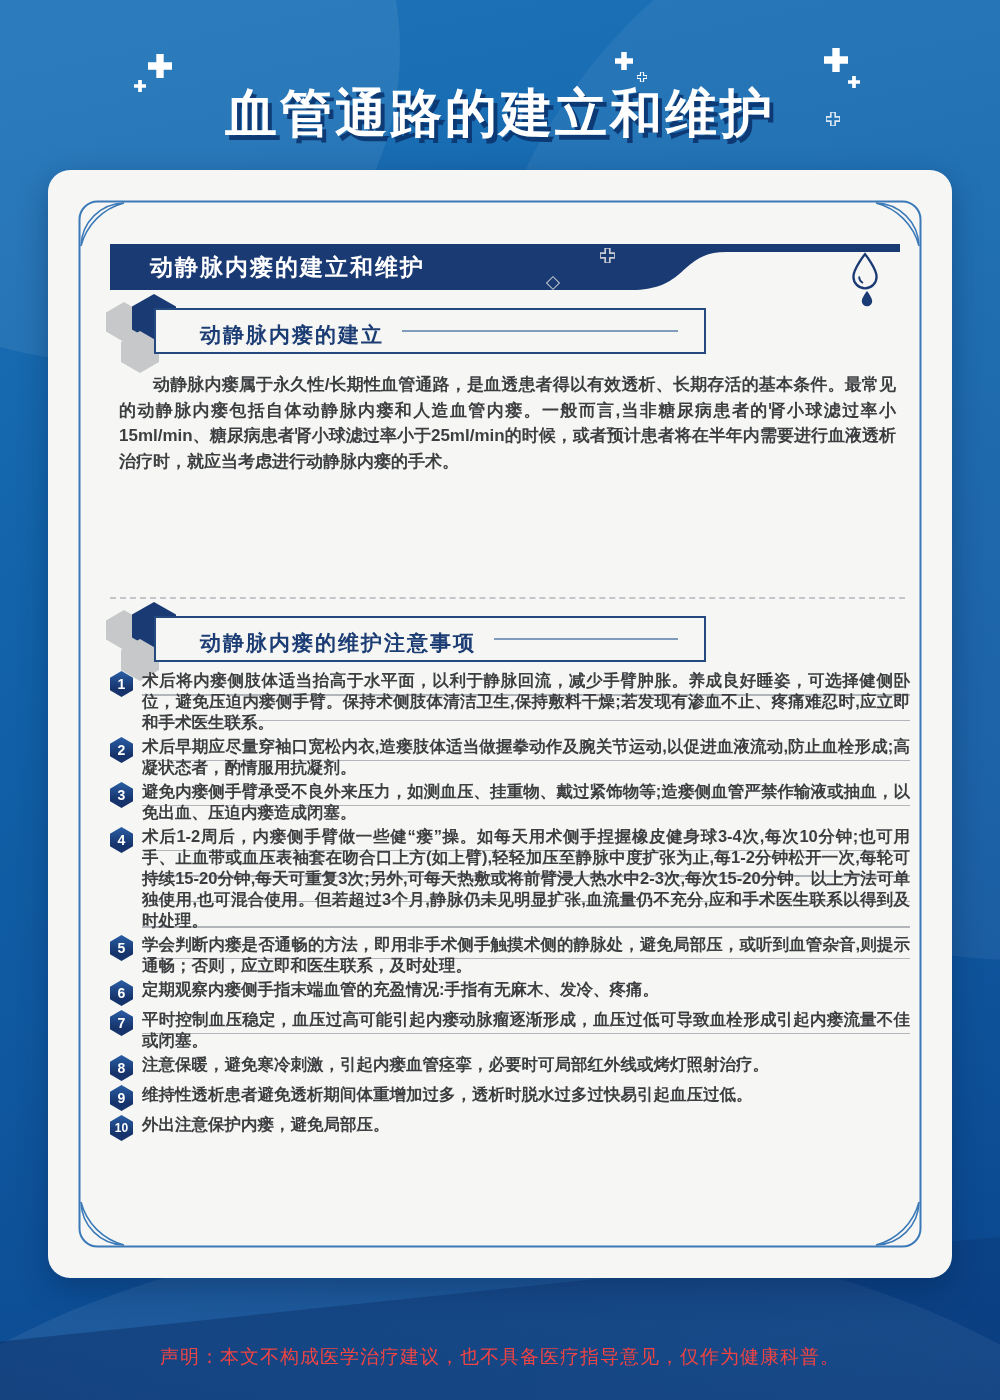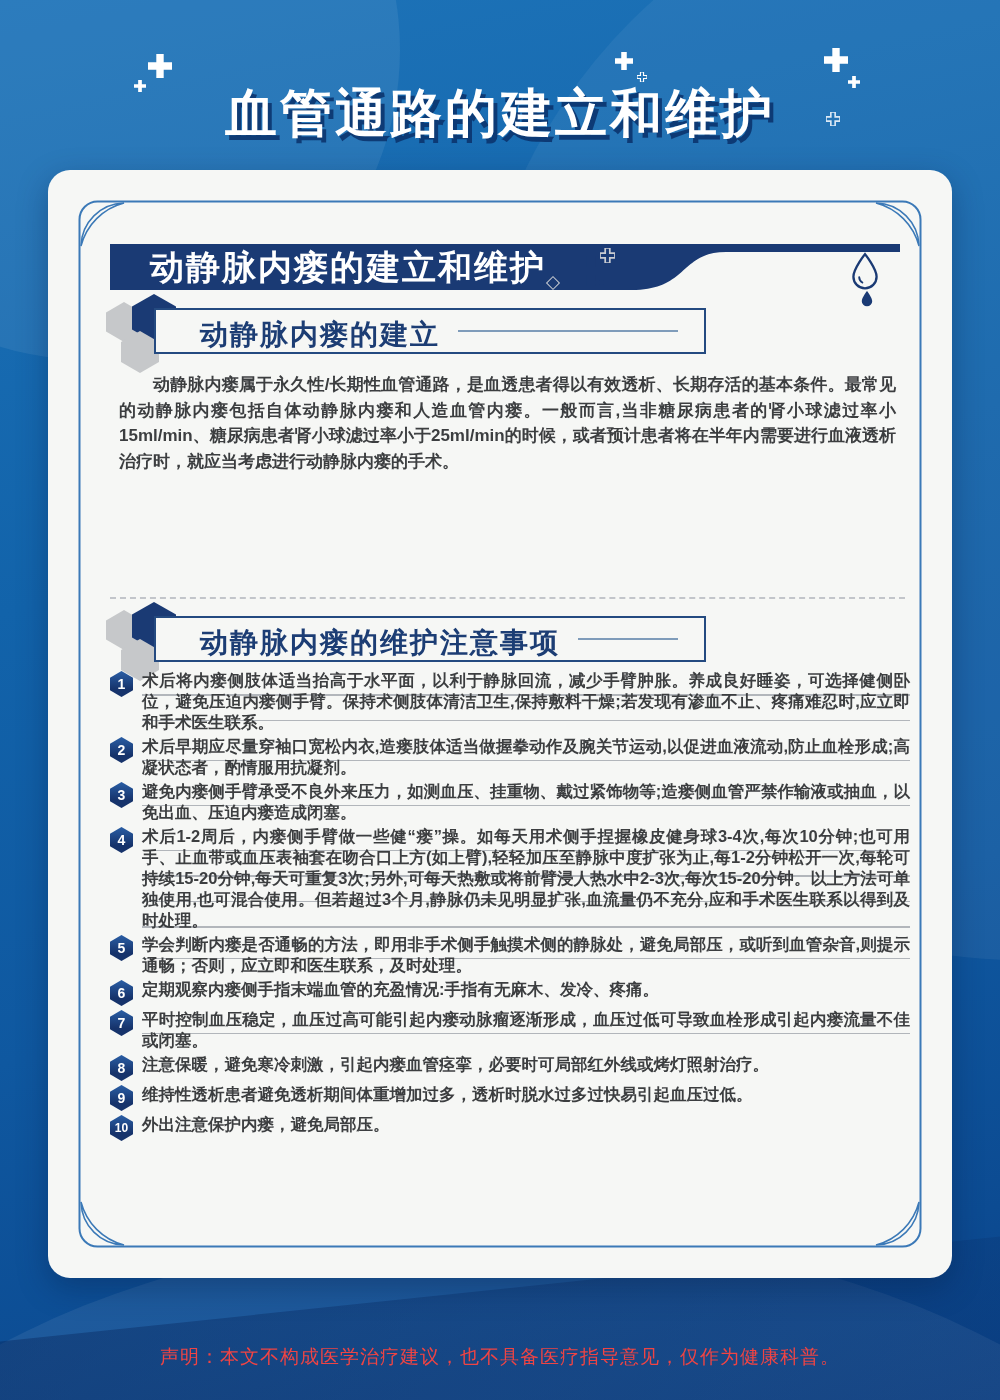--- a/index.html
+++ b/index.html
@@ -16,34 +16,34 @@
        font-size:52px;font-weight:900;color:#ffffff;letter-spacing:3px;
        text-shadow:4px 5px 0 rgba(11,52,110,0.9);}
   .deco-plus{position:absolute;z-index:3;}
   
   .card{position:absolute;left:48px;top:170px;width:904px;height:1108px;background:#f6f7f5;
         border-radius:22px;z-index:2;box-shadow:0 10px 30px rgba(5,30,70,0.35);}
   .frame-svg{position:absolute;left:30px;top:30px;}
   
   .banner{position:absolute;left:62px;top:74px;width:792px;height:46px;}
   .banner-title{position:absolute;left:40px;top:0;height:46px;line-height:46px;
-        color:#ffffff;font-size:34px;font-weight:bold;letter-spacing:2px;}
+        color:#ffffff;font-size:23px;font-weight:bold;letter-spacing:2px;}
   .banner-icon{position:absolute;}
   .diamond{position:absolute;width:8px;height:8px;border:1.5px solid #c9ccd1;transform:rotate(45deg);}
   
   .section-header{position:absolute;left:58px;width:660px;height:78px;}
   .hex{position:absolute;clip-path:polygon(50% 0,100% 26%,100% 74%,50% 100%,0 74%,0 26%);}
   .hex-gray{background:#c6c8ca;}
   .hex-navy{background:#1a3a74;}
   .hx1{width:36px;height:40px;left:0;top:8px;}
   .hx2{width:44px;height:48px;left:26px;top:0;}
   .hx3{width:38px;height:42px;left:15px;top:37px;}
   .section-box{position:absolute;left:48px;top:14px;width:552px;height:46px;border:2px solid #244a80;
         background:#f6f7f5;display:flex;align-items:center;padding-left:44px;box-sizing:border-box;}
-  .section-box-title{color:#1c3d74;font-size:28px;font-weight:bold;letter-spacing:2px;white-space:nowrap;margin-top:8px;}
+  .section-box-title{color:#1c3d74;font-size:21px;font-weight:bold;letter-spacing:2px;white-space:nowrap;margin-top:8px;}
   .section-box-line{flex:1;height:2.5px;background:#7f9cba;margin:0 26px 0 18px;}
   
   .paragraphs{position:absolute;left:62px;top:193px;width:795px;color:#3c3e40;
         font-size:17px;line-height:25.5px;text-align:justify;font-weight:600;}
   .paragraphs p{margin:9px;text-indent:2em;}
   .dashed-divider{position:absolute;left:62px;top:427px;width:795px;border-top:2px dashed #c2c5ca;}
   
   .list{position:absolute;left:62px;top:500px;width:800px;}
   .item{display:flex;align-items:flex-start;margin-bottom:3px;}
   .item-badge{flex:0 0 23px;width:23px;height:26px;margin-top:1px;margin-right:9px;

